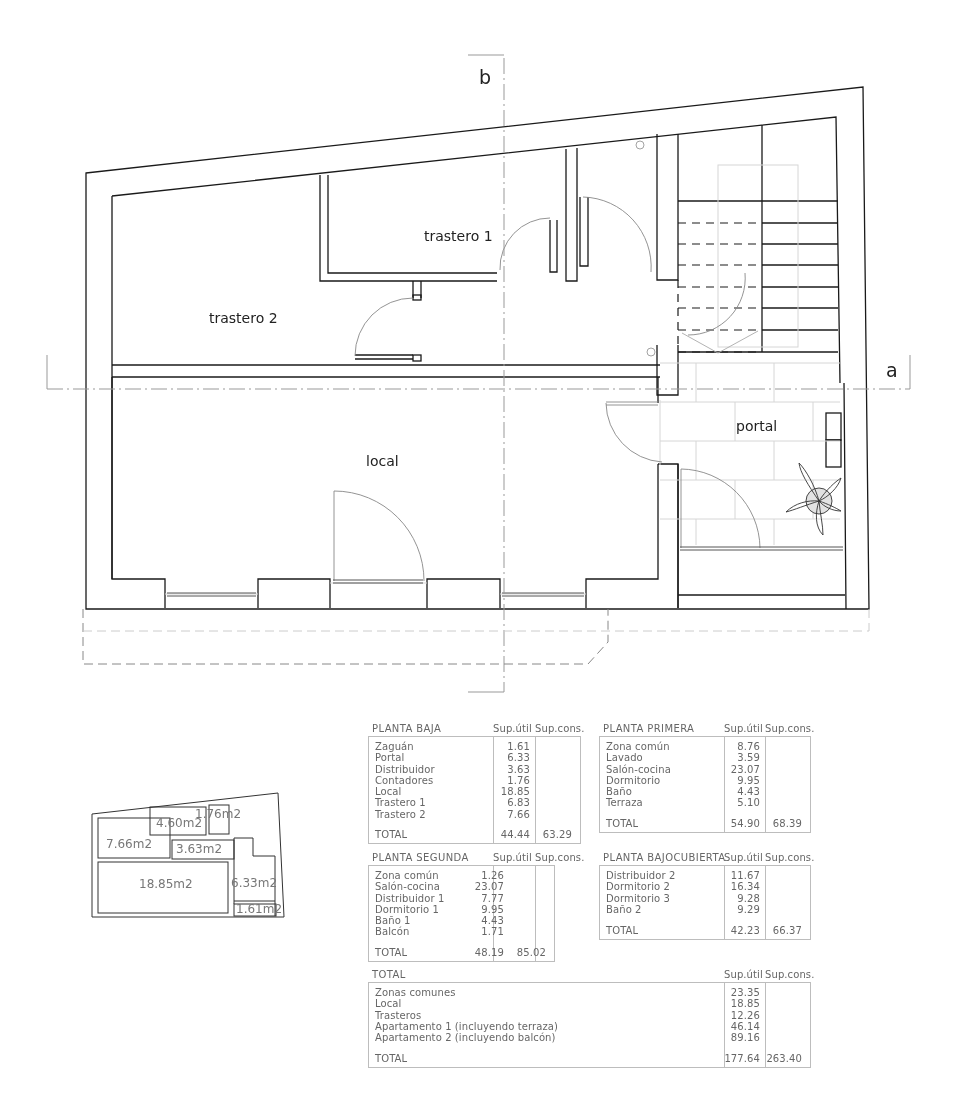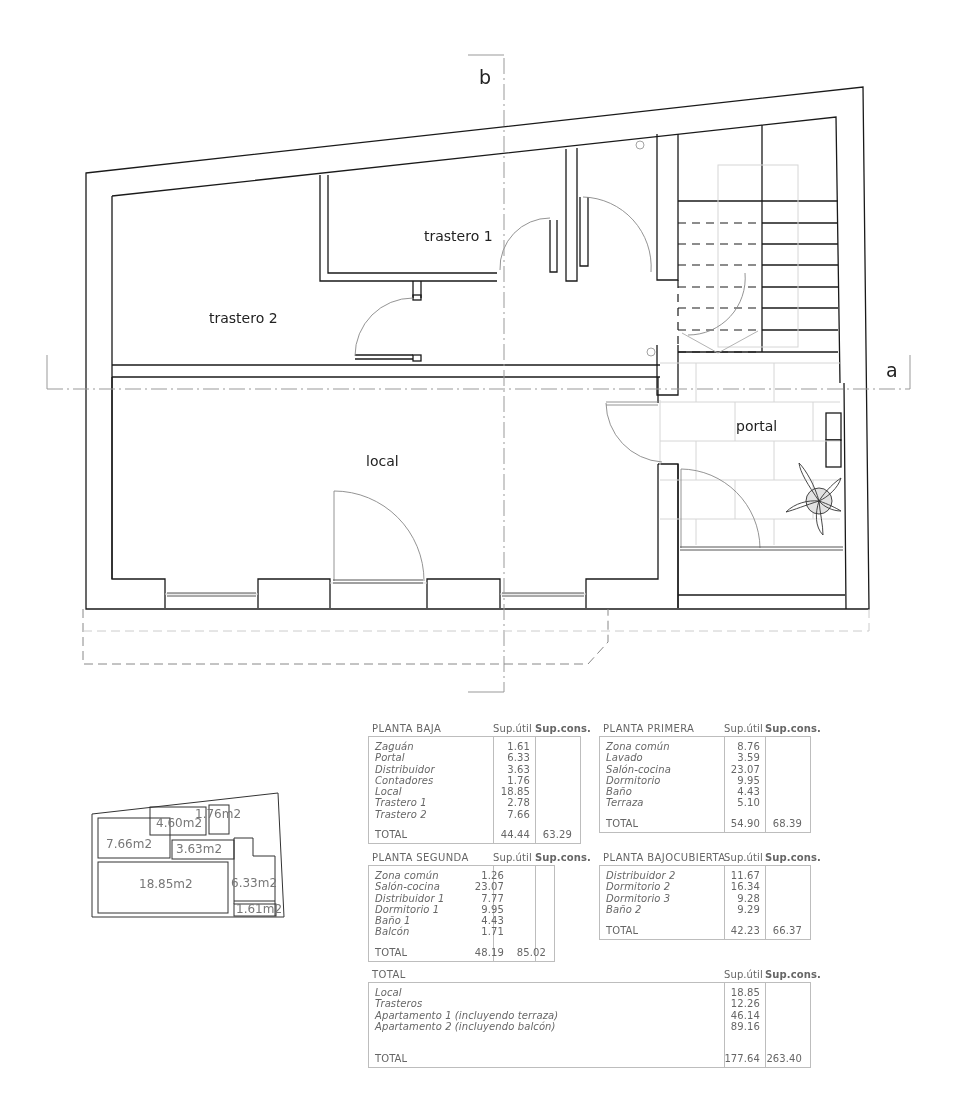--- a/index.html
+++ b/index.html
@@ -4,25 +4,25 @@
 <style>
   html, body { margin: 0; padding: 0; background: #ffffff; }
   body { width: 970px; height: 1101px; position: relative; overflow: hidden;
          font-family: "DejaVu Sans", sans-serif; color: #555; }
   #plan { position: absolute; left: 0; top: 0; }
   .lbl { font-family: "DejaVu Sans", sans-serif; fill: #222; }
   .tbl { position: absolute; font-size: 10px; color: #666; letter-spacing: 0.1px; }
   .tbl .hdr { position: relative; height: 14px; line-height: 14px; }
   .tbl .hdr .t { position: absolute; left: 4px; top: 0; letter-spacing: 0.4px; }
   .tbl .hdr .su { position: absolute; top: 0; }
-  .tbl .hdr .sc { position: absolute; top: 0; font-weight: bold; }
+  .tbl .hdr .sc { position: absolute; top: 0; }
   .tbl .box { position: relative; border: 1px solid #bdbdbd; }
   .tbl .box .sepcol { position: absolute; top: 0; bottom: 0; border-left: 1px solid #bdbdbd; }
   .tbl .row { position: relative; height: 11.3px; line-height: 11.3px; }
-  .tbl .row .n { position: absolute; left: 6px; top: 0; white-space: nowrap; font-style: italic; }
+  .tbl .row .n { position: absolute; left: 6px; top: 0; white-space: nowrap; }
   .tbl .row .v { position: absolute; top: 0; text-align: right; }
   .tbl .total { position: absolute; left: 0; right: 0; bottom: 2px; height: 12px; line-height: 12px; }
   .tbl .total .n { position: absolute; left: 6px; }
   .tbl .total .v, .tbl .total .c { position: absolute; text-align: center; }
 </style>
 </head>
 <body>
 
 <svg id="plan" width="970" height="1101" viewBox="0 0 970 1101" xmlns="http://www.w3.org/2000/svg">
   <g fill="none" stroke="#1a1a1a" stroke-width="1.3">
@@ -212,21 +212,21 @@
       <div class="row">
           <span class="n">Contadores</span>
           <span class="v" style="right:50px">1.76</span>
         </div>
       <div class="row">
           <span class="n">Local</span>
           <span class="v" style="right:50px">18.85</span>
         </div>
       <div class="row">
           <span class="n">Trastero 1</span>
-          <span class="v" style="right:50px">2.78</span>
+          <span class="v" style="right:50px">6.83</span>
         </div>
       <div class="row">
           <span class="n">Trastero 2</span>
           <span class="v" style="right:50px">7.66</span>
         </div>
     </div>
     <div class="total">
       <span class="n">TOTAL</span>
       <span class="v" style="right:50px">44.44</span>
       <span class="c" style="right:8px">63.29</span>
@@ -359,20 +359,24 @@
   <div class="hdr">
     <span class="t">TOTAL</span>
     <span class="su" style="left:356px">Sup.útil</span>
     <span class="sc" style="left:397px">Sup.cons.</span>
   </div>
   <div class="box" style="height:84px;">
     <div class="sepcol" style="left:355px"></div>
     <div class="sepcol" style="left:396px"></div>
     <div style="padding-top:4px">
       <div class="row">
+          <span class="n">Zonas comunes</span>
+          <span class="v" style="right:50px">23.35</span>
+        </div>
+      <div class="row">
           <span class="n">Local</span>
           <span class="v" style="right:50px">18.85</span>
         </div>
       <div class="row">
           <span class="n">Trasteros</span>
           <span class="v" style="right:50px">12.26</span>
         </div>
       <div class="row">
           <span class="n">Apartamento 1 (incluyendo terraza)</span>
           <span class="v" style="right:50px">46.14</span>

